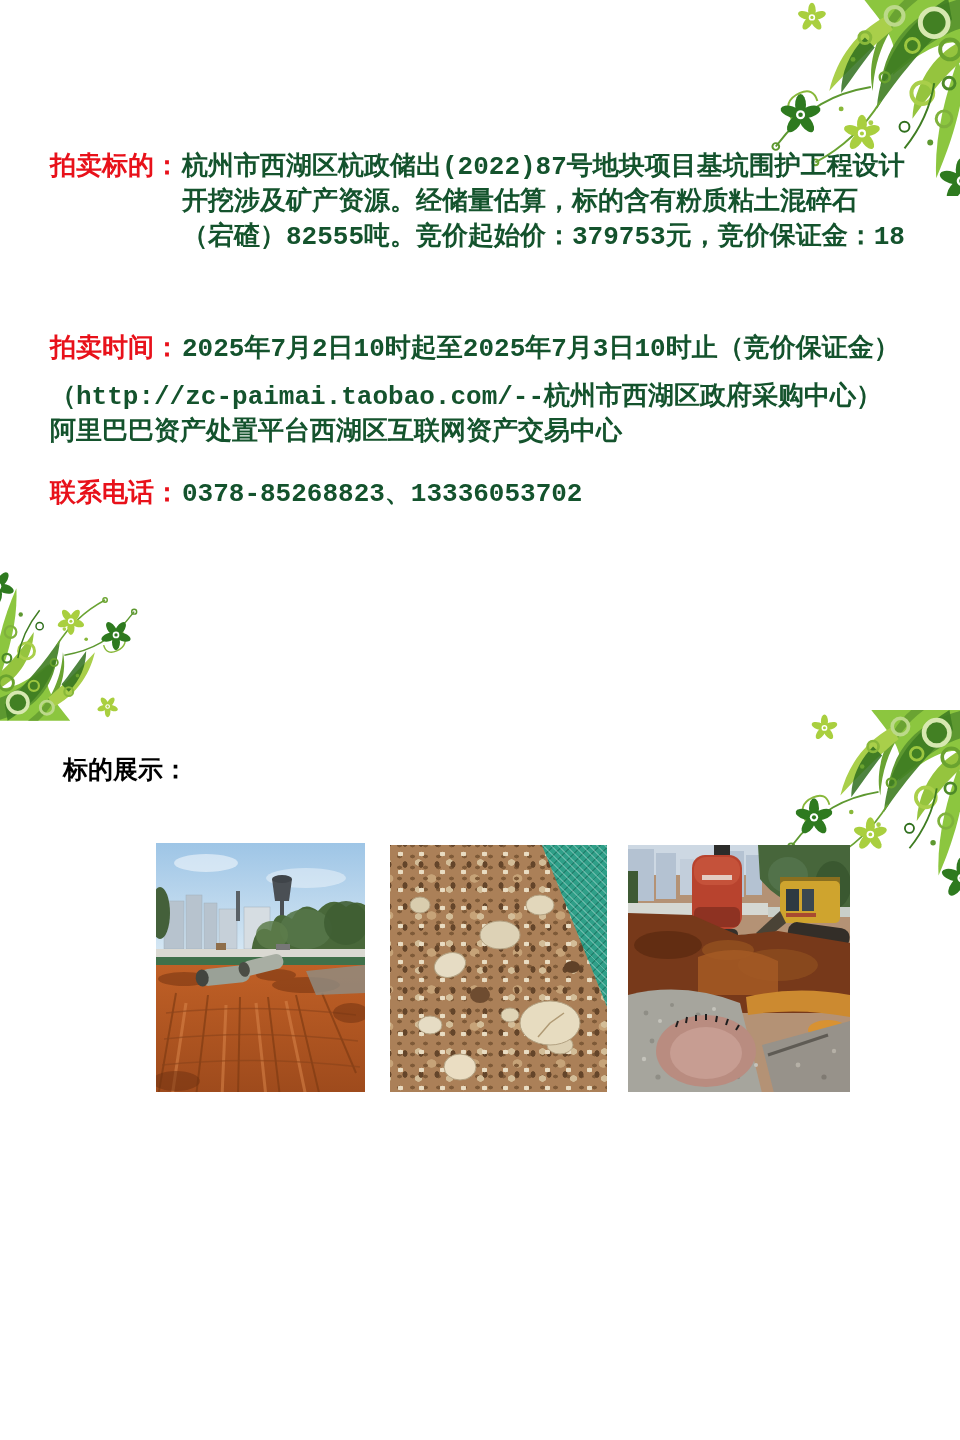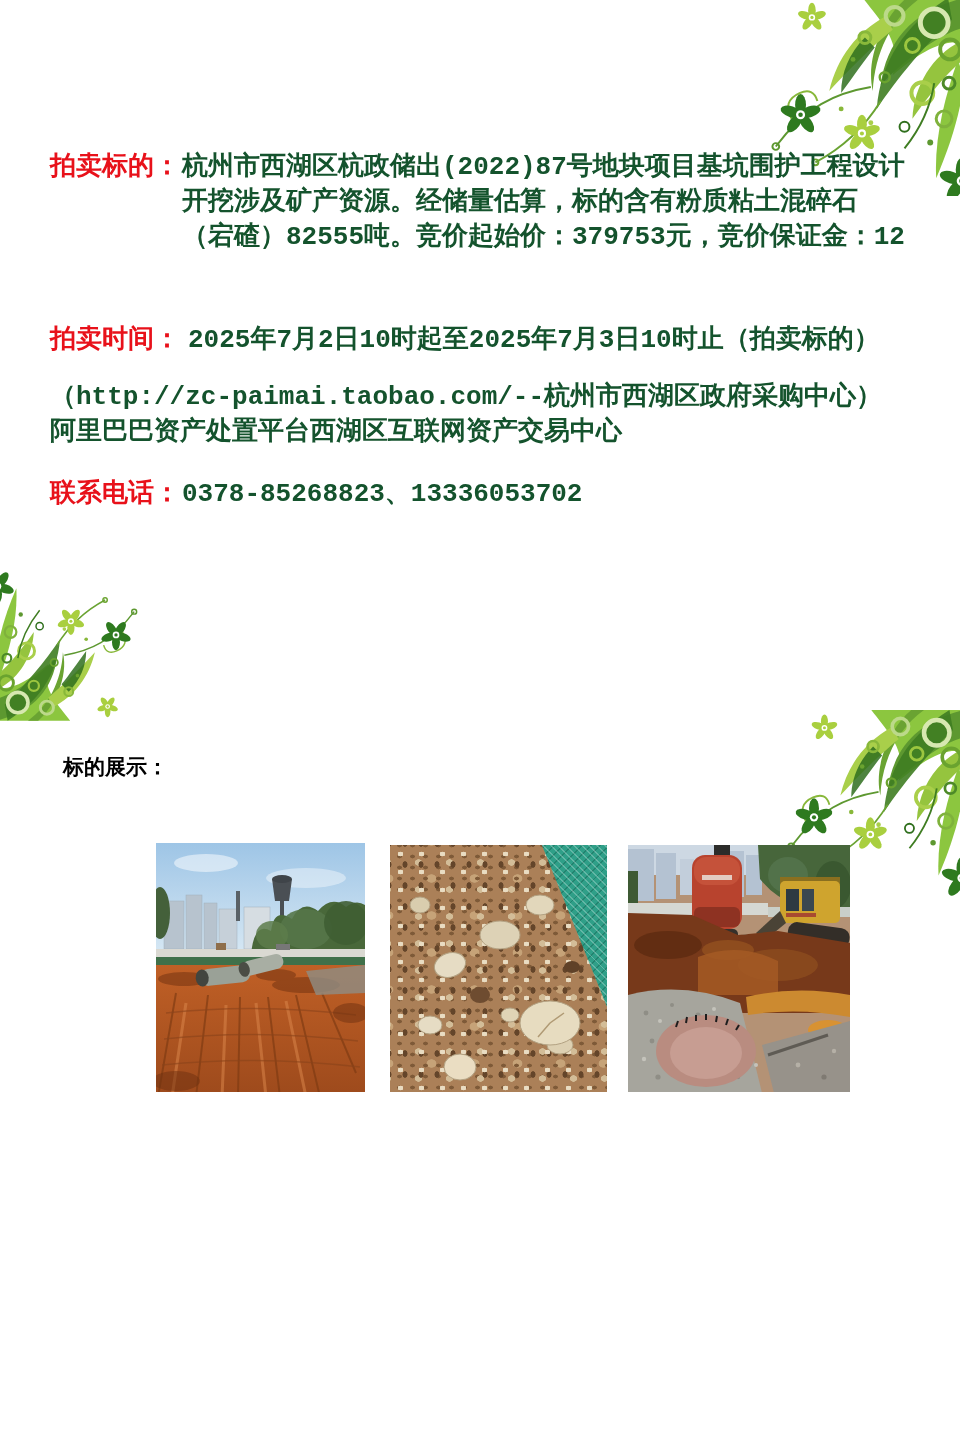--- a/index.html
+++ b/index.html
@@ -3,22 +3,22 @@
 <meta charset="utf-8">
 <style>
   html,body{margin:0;padding:0;background:#ffffff;}
   .page{position:relative;width:960px;height:1092px;background:#fff;overflow:hidden;
         font-family:Liberation Mono, monospace;}
   
   .sec{position:absolute;left:50px;display:flex;z-index:3;}
   .sec .lbl{flex:0 0 132px;color:#e8111a;font-weight:bold;font-size:26px;line-height:35px;white-space:nowrap;}
   .sec .val{width:730px;color:#14532d;font-weight:bold;font-size:26px;line-height:35px;}
   .sec .val div{white-space:nowrap;}
-  .sec1{top:150px;} .sec2{top:323px;gap:6px;} .sec3{top:380px;} .sec4{top:477px;justify-content:flex-end;}
-  .gal-head{position:absolute;left:63px;top:753px;font-size:21px;font-weight:bold;color:#000;z-index:3;}
+  .sec1{top:150px;} .sec2{top:332px;} .sec3{top:380px;} .sec4{top:477px;justify-content:flex-end;}
+  .gal-head{position:absolute;left:63px;top:753px;font-size:25px;font-weight:bold;color:#000;z-index:3;}
   
   .floral{position:absolute;z-index:1;}
   .fl-tr{top:-2px;right:-4px;width:218px;height:198px;}
   .fl-mr{top:698px;right:-4px;width:200px;height:206px;}
   .fl-ml{top:568px;left:-4px;width:160px;height:160px;transform:scale(-1,-1);}
   .fl-bl{top:1290px;left:-4px;width:160px;height:150px;transform:scale(-1,-1);}
   
   .photo{position:absolute;overflow:hidden;z-index:2;background:#b49275;}
   .photo svg{display:block;width:100%;height:100%;}
   .ph1{left:156px;top:843px;width:209px;height:254px;}
@@ -120,28 +120,28 @@
     </svg>
   <svg class="floral fl-bl" viewBox="0 0 220 200">
       <use href="#floralMotif"></use>
     </svg>
 
   <div class="sec sec1">
     <span class="lbl">拍卖标的：</span>
     <div class="val">
       <div>杭州市西湖区杭政储出(2022)87号地块项目基坑围护工程设计</div>
       <div>开挖涉及矿产资源。经储量估算，标的含有粉质粘土混碎石</div>
-      <div>（宕碴）82555吨。竞价起始价：379753元，竞价保证金：12</div>
+      <div>（宕碴）82555吨。竞价起始价：379753元，竞价保证金：18</div>
     </div>
   </div>
 
   <div class="sec sec2">
     <span class="lbl">拍卖时间：</span>
     <div class="val">
-      <div>2025年7月2日10时起至2025年7月3日10时止（拍卖标的）</div>
+      <div>2025年7月2日10时起至2025年7月3日10时止（竞价保证金）</div>
     </div>
   </div>
 
   <div class="sec sec3">
     <div class="val">
       <div>（http://zc-paimai.taobao.com/--杭州市西湖区政府采购中心）</div>
       <div>阿里巴巴资产处置平台西湖区互联网资产交易中心</div>
     </div>
   </div>
 

